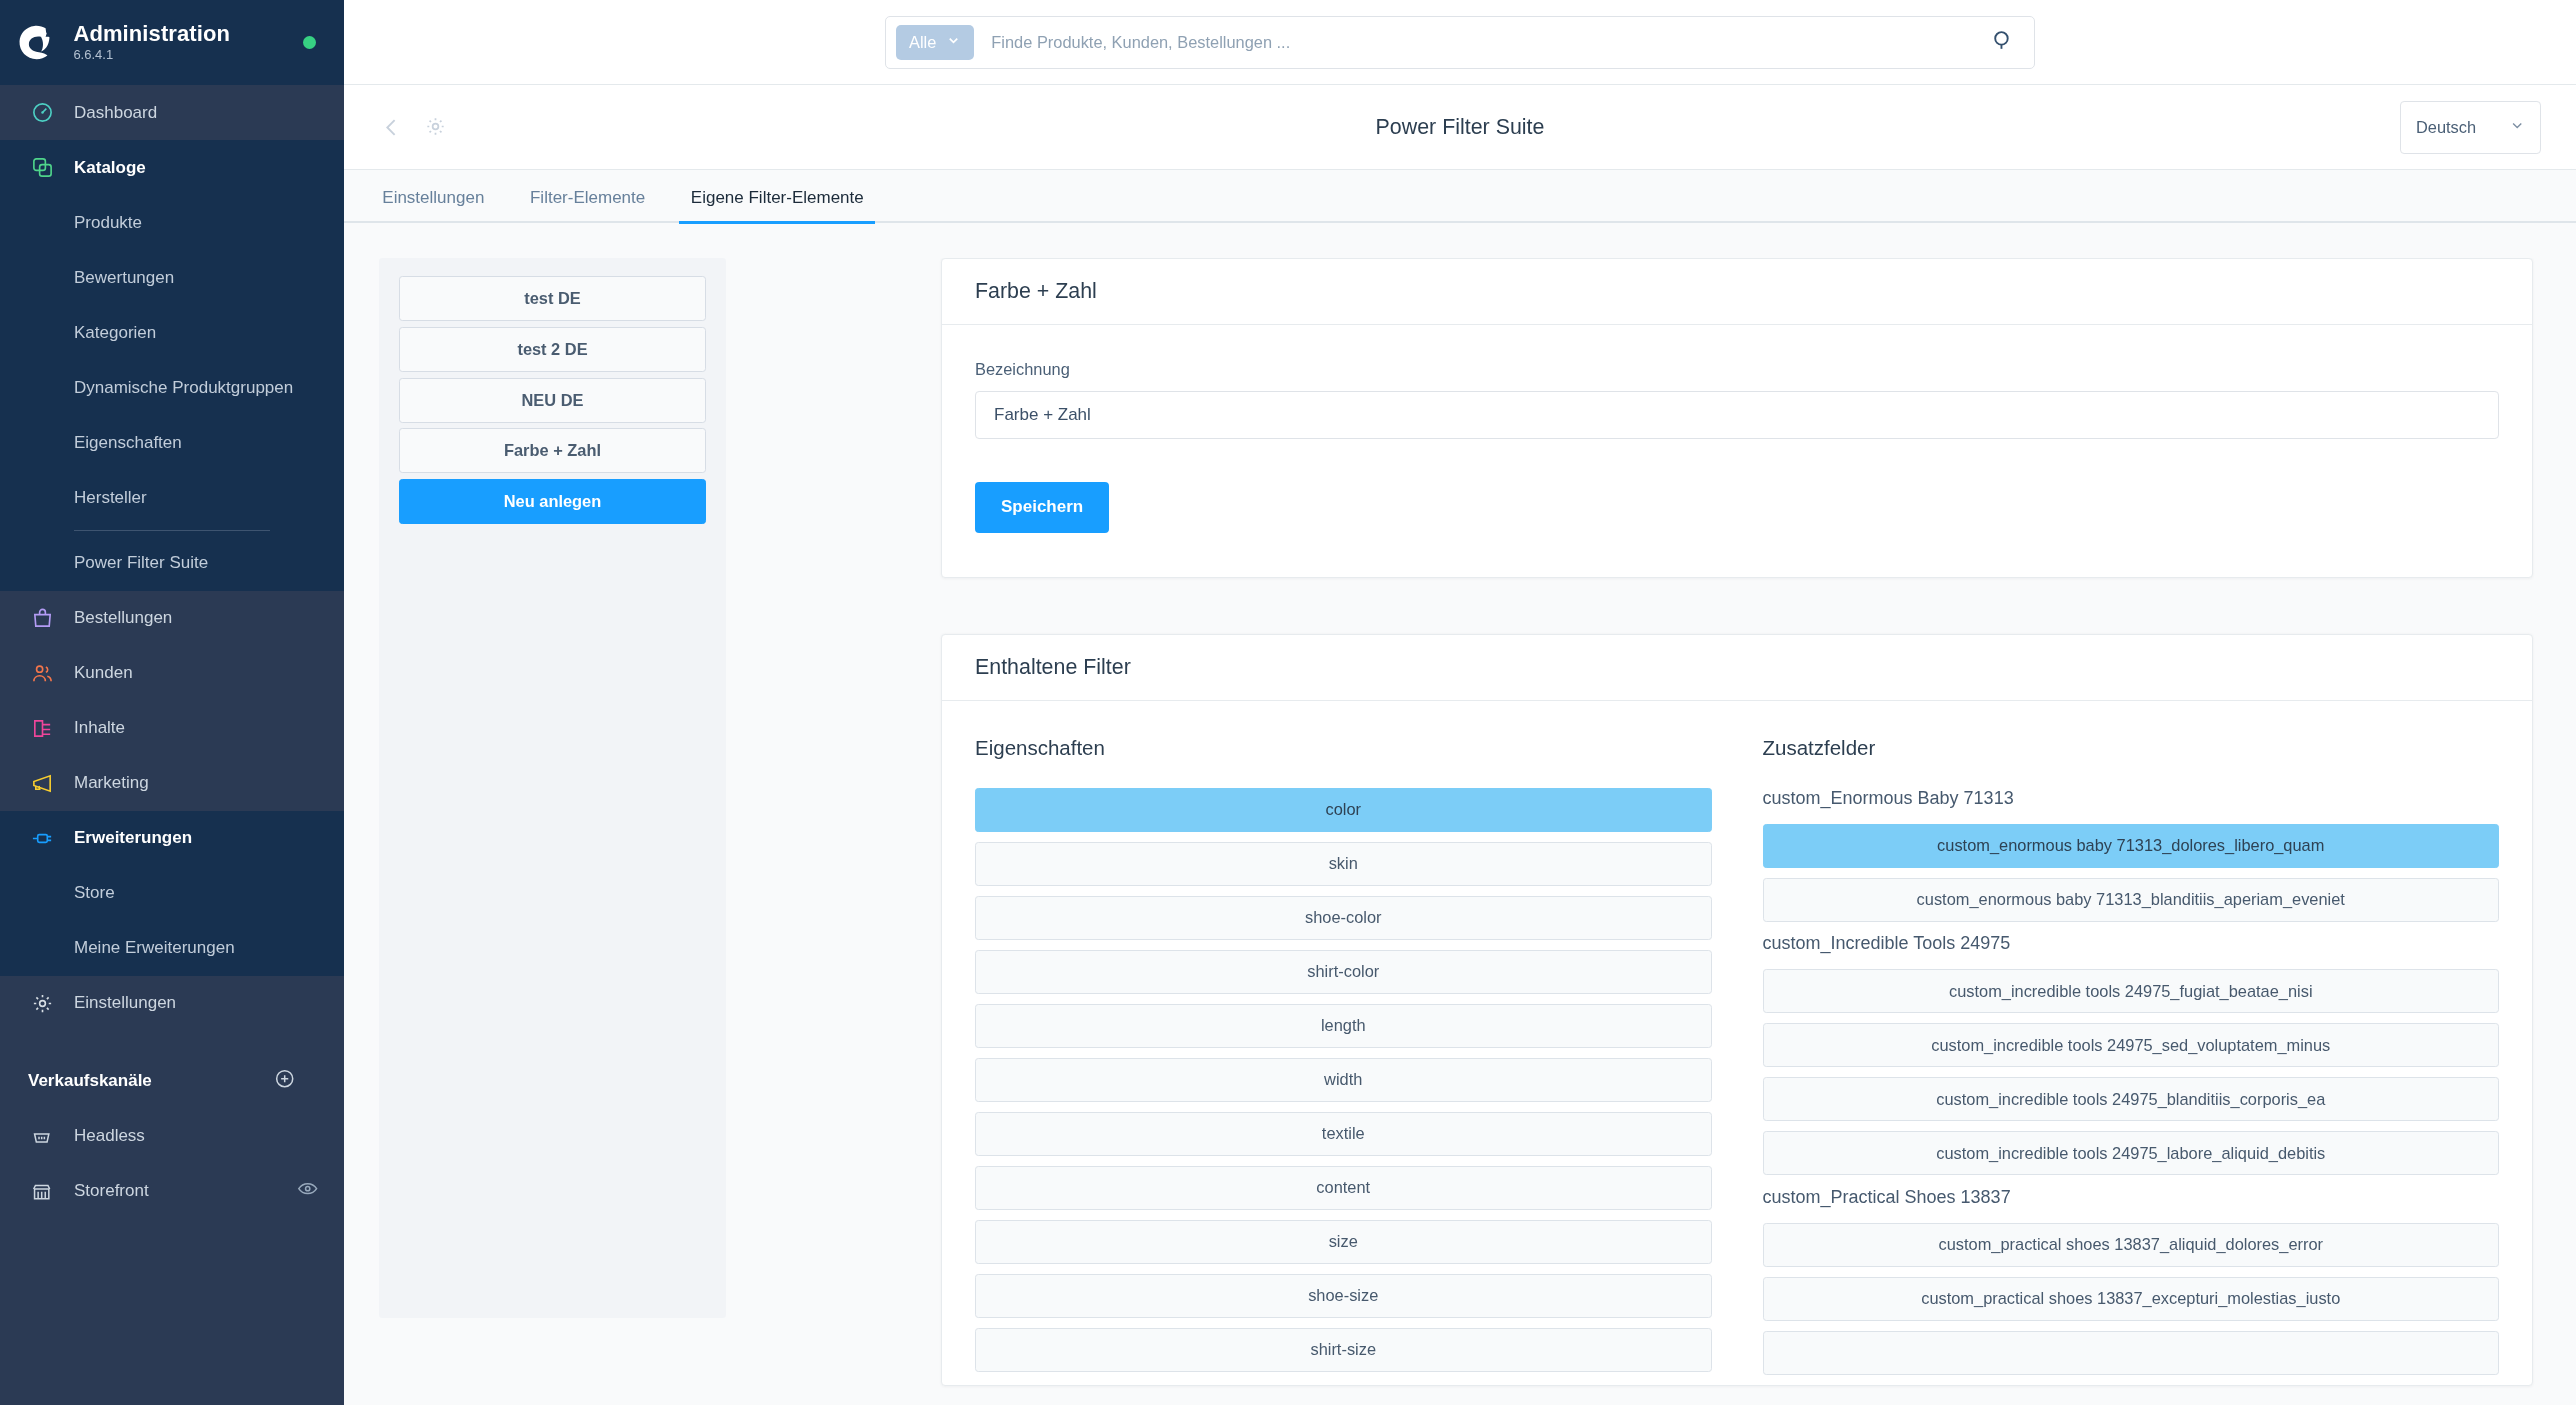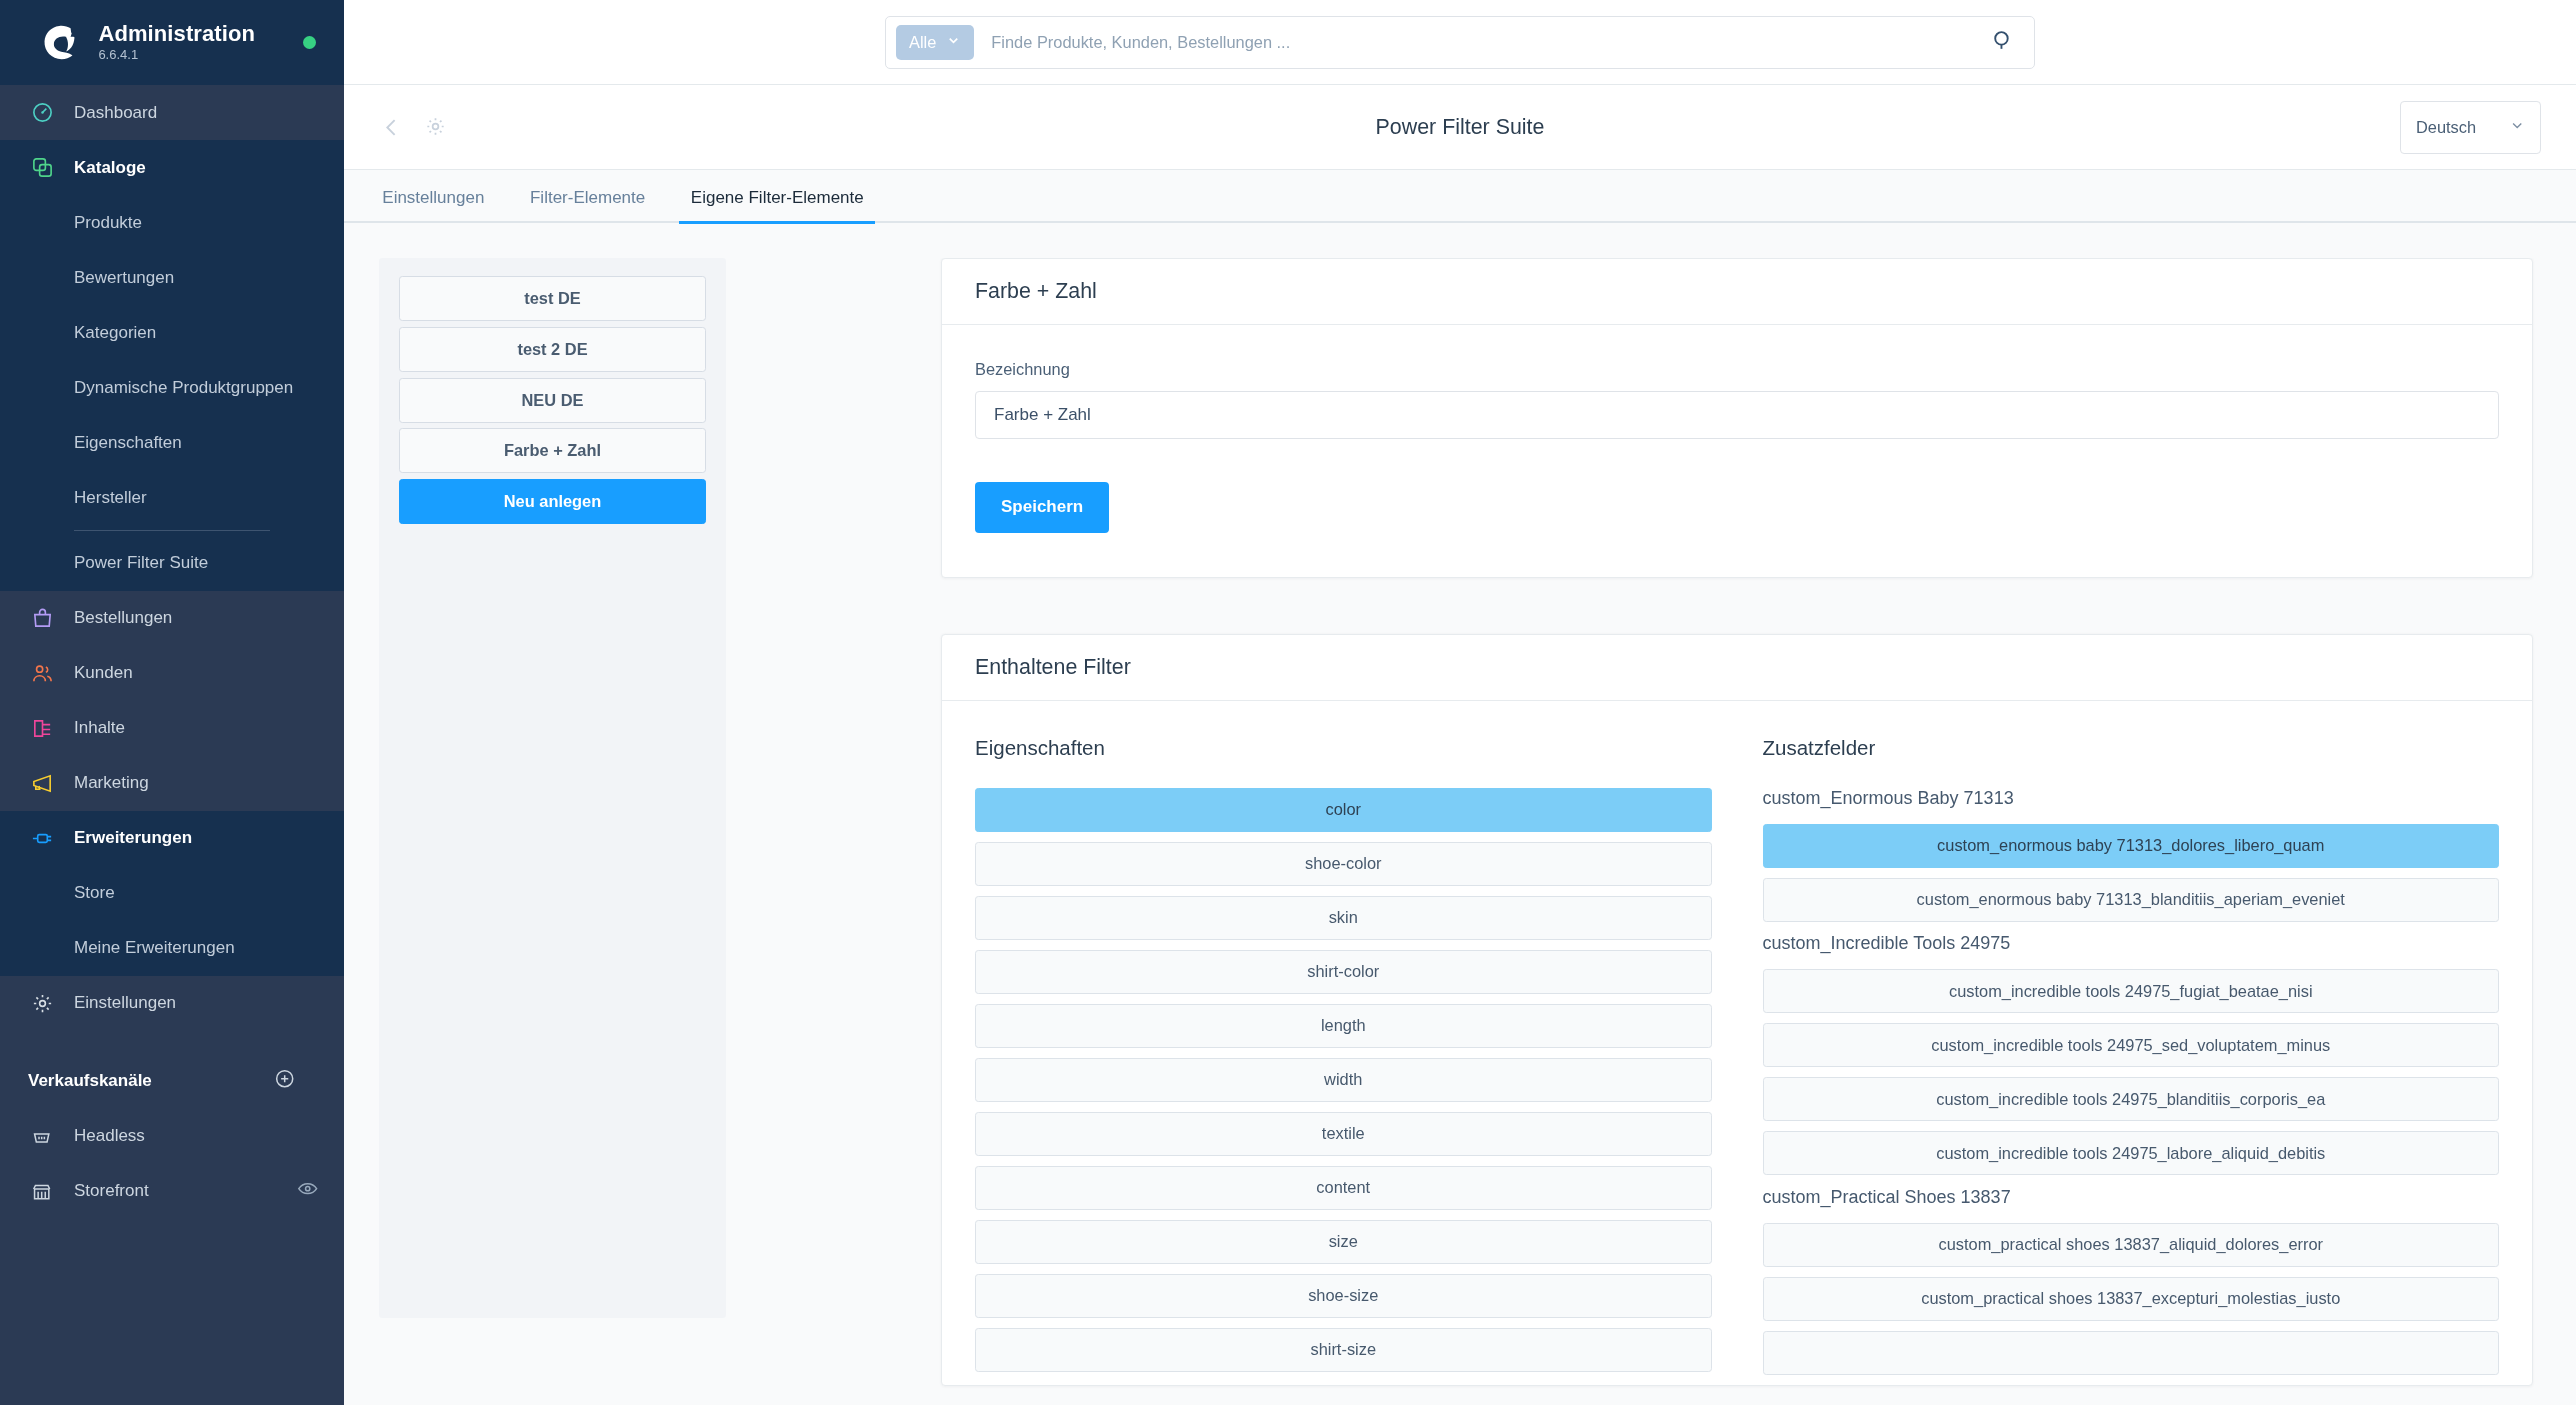--- a/index.html
+++ b/index.html
@@ -16,21 +16,21 @@
     width: 344px; height: 1405px; flex: 0 0 344px;
     background: #2b3a54;
     color: #d8dfe5;
     position: relative;
     overflow: hidden;
   }
   .sb-brand {
     height: 85px;
     background: #16304f;
     display: flex; align-items: center;
-    padding: 0 28px 0 38px;
+    padding: 0 28px 0 13px;
     position: relative;
   }
   .sb-logo { width: 44px; height: 44px; flex: 0 0 44px; }
   .sb-brand-text { margin-left: 16.4px; flex: 1; }
   .sb-brand-title {
     font-size: 22px; font-weight: bold; color: #fff; line-height: 1.15;
     letter-spacing: 0.1px;
   }
   .sb-brand-version { font-size: 13px; color: #b3c1d1; line-height: 1.3; }
   .sb-status-dot {
@@ -503,22 +503,22 @@
       </div>
 
       <div class="card" style="margin-bottom:0;">
         <div class="card-head">Enthaltene Filter</div>
 
         <div class="filters-grid">
 
           <div class="filter-col">
             <div class="col-title">Eigenschaften</div>
             <div class="pill is-selected">color</div>
+            <div class="pill">skin</div>
             <div class="pill">shoe-color</div>
-            <div class="pill">skin</div>
             <div class="pill">shirt-color</div>
             <div class="pill">length</div>
             <div class="pill">width</div>
             <div class="pill">textile</div>
             <div class="pill">content</div>
             <div class="pill">size</div>
             <div class="pill">shoe-size</div>
             <div class="pill">shirt-size</div>
           </div>
 

